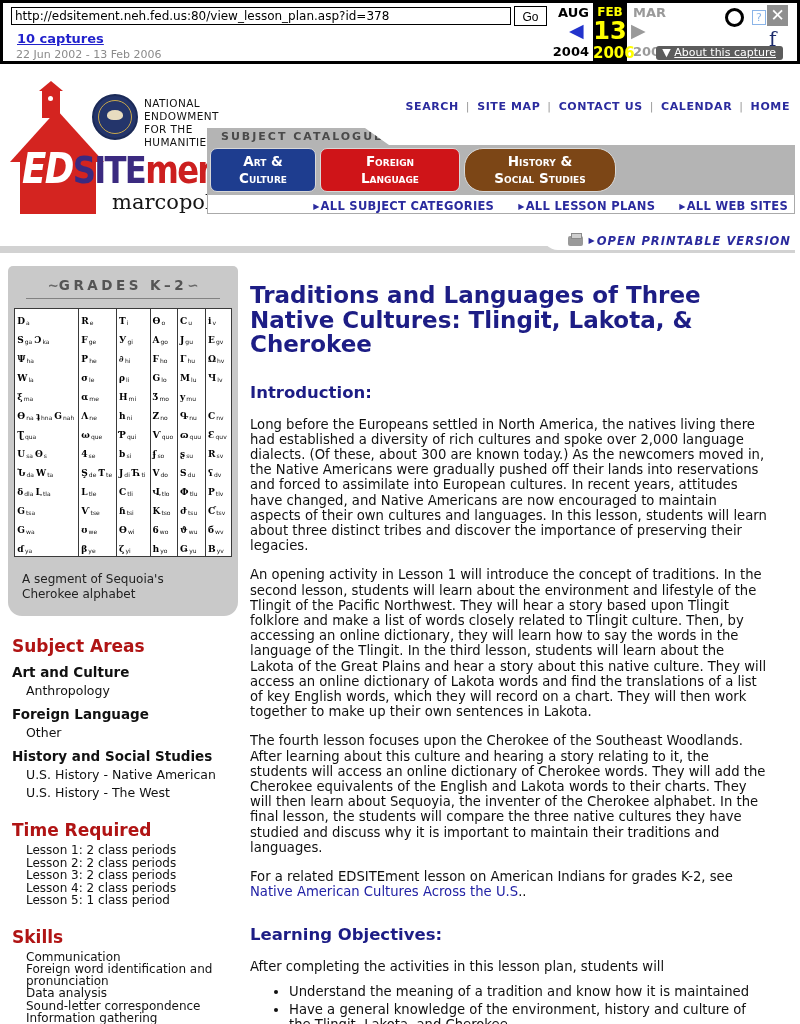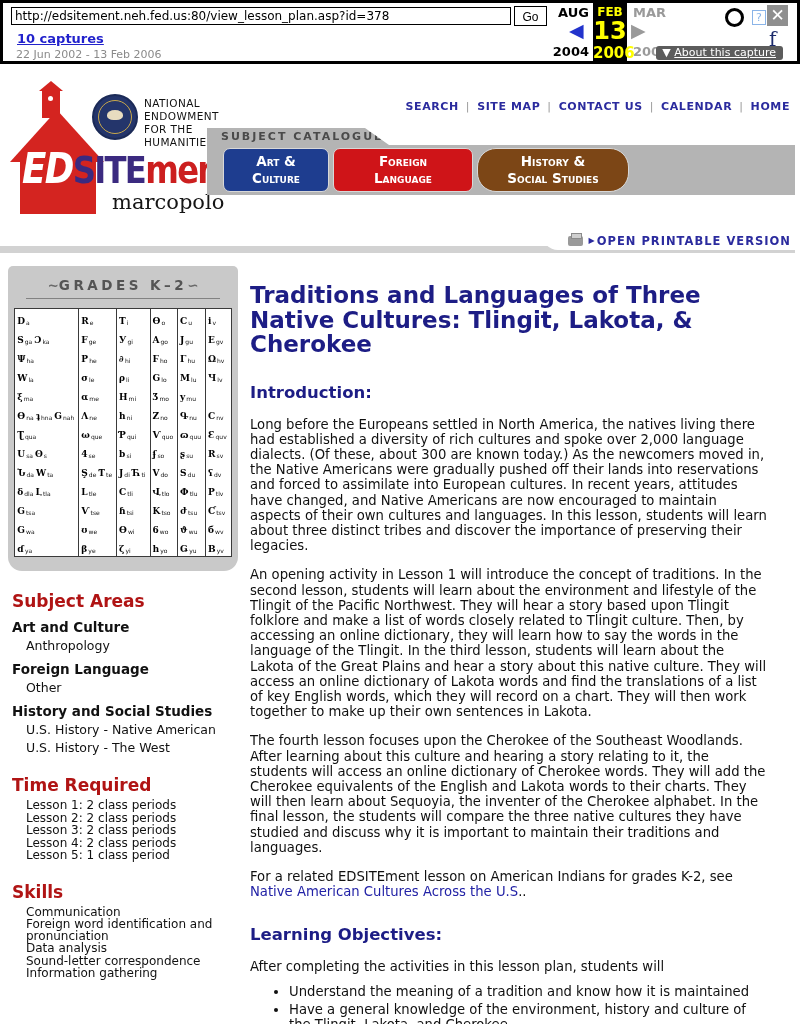--- a/index.html
+++ b/index.html
@@ -67,36 +67,36 @@
 
   .hdr-nav{position:absolute;right:10px;top:100px;font-size:11px;font-weight:bold;letter-spacing:.6px;}
   .nav-link{color:#2b2b9e;text-decoration:none;cursor:pointer;}
   .nav-sep{color:#999;margin:0 7px;font-weight:normal;}
 
   
   .cat{position:absolute;left:207px;top:128px;width:588px;}
   .cat-tab{width:168px;height:17px;background:#b4b4b4;color:#4a4a4a;font-size:11px;font-weight:bold;
       letter-spacing:2px;line-height:17px;padding-left:14px;
       clip-path:polygon(0 0,158px 0,182px 17px,0 17px);}
-  .cat-strip{background:#b4b4b4;padding:3px 16px;display:flex;gap:4px;box-sizing:border-box;}
+  .cat-strip{background:#b4b4b4;padding:3px 3px;display:flex;gap:4px;box-sizing:border-box;}
   .subj-btn{height:44px;border-radius:7px;border:1px solid #d8d8d8;color:#fff;font-weight:bold;
       font-size:13.5px;line-height:1.25;display:flex;flex-direction:column;justify-content:center;
       text-align:center;font-variant:small-caps;cursor:pointer;box-sizing:border-box;}
   .cat-links{background:#fff;border:1px solid #aaa;border-top:none;height:19px;text-align:right;
       padding-right:6px;box-sizing:border-box;}
   .cat-link{display:inline-block;margin-left:24px;color:#2b2b9e;font-size:11.5px;font-weight:bold;
       letter-spacing:.3px;line-height:18px;text-decoration:none;cursor:pointer;}
   .cat-link .tri{font-size:8px;vertical-align:1px;margin-right:1px;}
 
   
   .printbar{position:absolute;left:0;top:233px;width:800px;height:20px;}
   .printbar .strip{position:absolute;left:0;bottom:0;width:795px;height:7px;background:#d2d2d2;}
   .printtab{position:absolute;right:5px;top:0;height:15px;background:#fff;padding:0 4px 2px 26px;
       border-bottom-left-radius:16px;display:flex;align-items:center;cursor:pointer;}
-  .printtab .txt{color:#2b2b9e;font-size:11.5px;font-weight:bold;letter-spacing:1px;}
+  .printtab .txt{color:#2b2b9e;font-size:11.5px;font-weight:bold;letter-spacing:1px;font-style:italic;}
   .printtab .tri{color:#2b2b9e;font-size:8px;margin:0 2px 0 6px;}
   .printer{width:15px;height:10px;background:#9a9a9a;border-radius:2px;position:relative;}
   .printer:before{content:"";position:absolute;left:3px;top:-3px;width:9px;height:4px;background:#cfcfcf;border:1px solid #8a8a8a;}
 
   
   .sidebar{position:absolute;left:8px;top:266px;width:230px;}
   .graybox{background:#c9c9c9;border-radius:5px 5px 14px 14px;padding:9px 6px 14px;box-sizing:border-box;}
   .grades{text-align:center;color:#555;font-weight:bold;font-size:13.5px;letter-spacing:3.5px;
       border-bottom:1px solid #828282;padding-bottom:5px;margin:2px 12px 9px;white-space:nowrap;}
   .grades .sw{letter-spacing:0;color:#6a6a6a;}
@@ -187,20 +187,21 @@
         </div>
         <div class="subj-btn" style="background: rgb(207, 20, 24); width: 140px;">
           <div>Foreign</div>
           <div>Language</div>
         </div>
         <div class="subj-btn" style="background: rgb(124, 70, 22); width: 152px; border-radius: 19px;">
           <div>History &amp;</div>
           <div>Social Studies</div>
         </div>
       </div>
+    <div class="cat-links"><a class="cat-link"><span class="tri">▶</span><span>ALL SUBJECT CATEGORIES</span></a><a class="cat-link"><span class="tri">▶</span><span>ALL LESSON PLANS</span></a><a class="cat-link"><span class="tri">▶</span><span>ALL WEB SITES</span></a></div>
   </div>
 
   <div class="printbar">
     <div class="strip"></div>
     <div class="printtab">
       <span class="printer"></span>
       <span class="tri">▶</span>
       <span class="txt">OPEN PRINTABLE VERSION</span>
     </div>
   </div>
@@ -311,20 +312,21 @@
             <tr>
               <td style="width: 31%;"><span class="glyph">ɗ</span><span class="trans">ya</span></td>
               <td style="width: 16%;"><span class="glyph">β</span><span class="trans">ye</span></td>
               <td style="width: 15%;"><span class="glyph">ζ</span><span class="trans">yi</span></td>
               <td style="width: 13%;"><span class="glyph">հ</span><span class="trans">yo</span></td>
               <td style="width: 13%;"><span class="glyph">Ǥ</span><span class="trans">yu</span></td>
               <td style="width: 12%;"><span class="glyph">B</span><span class="trans">yv</span></td>
             </tr>
           </tbody>
         </table>
+      <div class="caption">A segment of Sequoia's Cherokee alphabet</div>
     </div>
 
     <div class="side-h">Subject Areas</div>
     <div>
         <div class="group-name">Art and Culture</div>
         <div class="side-item">Anthropology</div>
         <div class="group-name">Foreign Language</div>
         <div class="side-item">Other</div>
         <div class="group-name">History and Social Studies</div>
         <div class="side-item">U.S. History - Native American</div>

